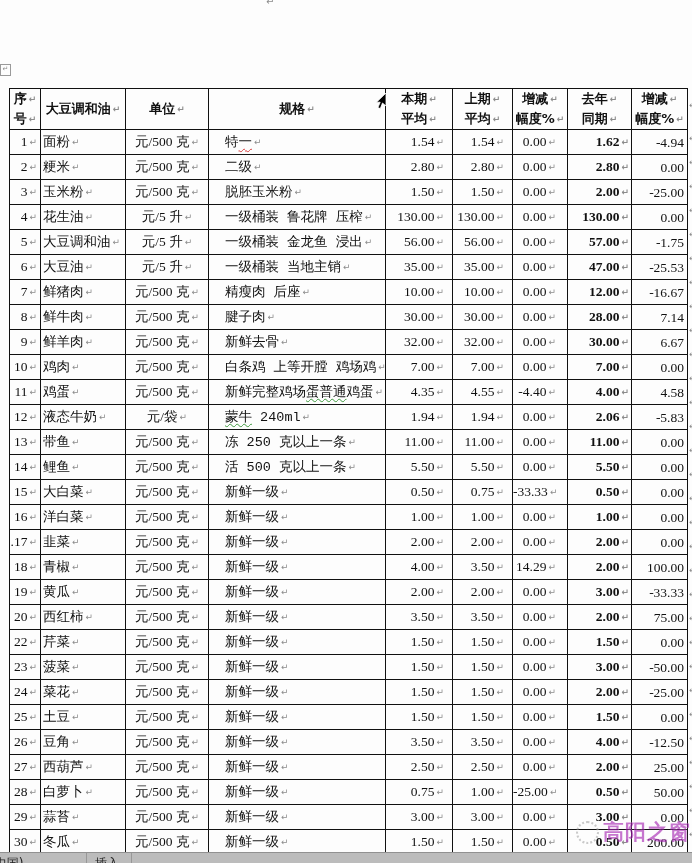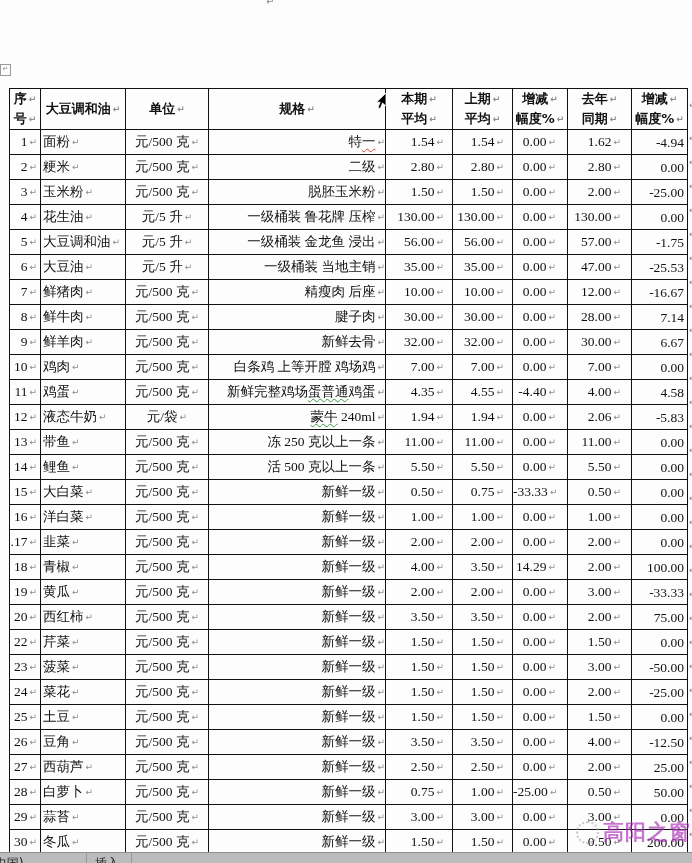--- a/index.html
+++ b/index.html
@@ -22,24 +22,24 @@
   .price th,.price td{border:1px solid #111;padding:0;overflow:hidden;white-space:nowrap;}
   .price thead tr{height:39px;}
   .price tbody tr{height:24px;}
   .price th{font-family:"DejaVu Sans","Liberation Sans",sans-serif;
             font-weight:bold;font-size:13px;text-align:center;vertical-align:middle;}
   .price th span{display:block;line-height:19px;}
   .price td{font-size:13.5px;line-height:23px;}
   td.c-no{text-align:right;padding-right:3px;}
   td.c-name{text-align:left;padding-left:2px;}
   td.c-unit{text-align:center;}
-  td.c-spec{text-align:right;padding-left:8px;}
+  td.c-spec{text-align:left;padding-left:16px;font-family:Liberation Mono, monospace;}
   td.c-cur,td.c-prev,td.c-chg1,td.c-last,td.c-chg2{text-align:right;}
   td.c-cur{padding-right:8px;}  td.c-prev{padding-right:8px;}
-  td.c-chg1{padding-right:11px;} td.c-last{padding-right:10px;}
+  td.c-chg1{padding-right:11px;} td.c-last{padding-right:2px;font-weight:bold;}
   td.c-chg2{padding-right:3px;position:relative;}
   td.c-chg2.m::after{position:absolute;right:-11px;top:5px;}
   .wavy{text-decoration-line:underline;text-decoration-style:wavy;
         text-decoration-thickness:1px;text-underline-offset:2px;}
   #row-marks{position:absolute;left:689px;top:88px;width:12px;}
   #row-marks span{position:absolute;left:0;font-size:9px;color:#8c8c8c;
                   font-family:"DejaVu Sans",sans-serif;}
   .cursor{position:absolute;left:372px;top:93px;z-index:7;}
   .watermark{position:absolute;left:576px;top:818px;z-index:6;display:flex;
              align-items:center;gap:4px;opacity:.6;}

